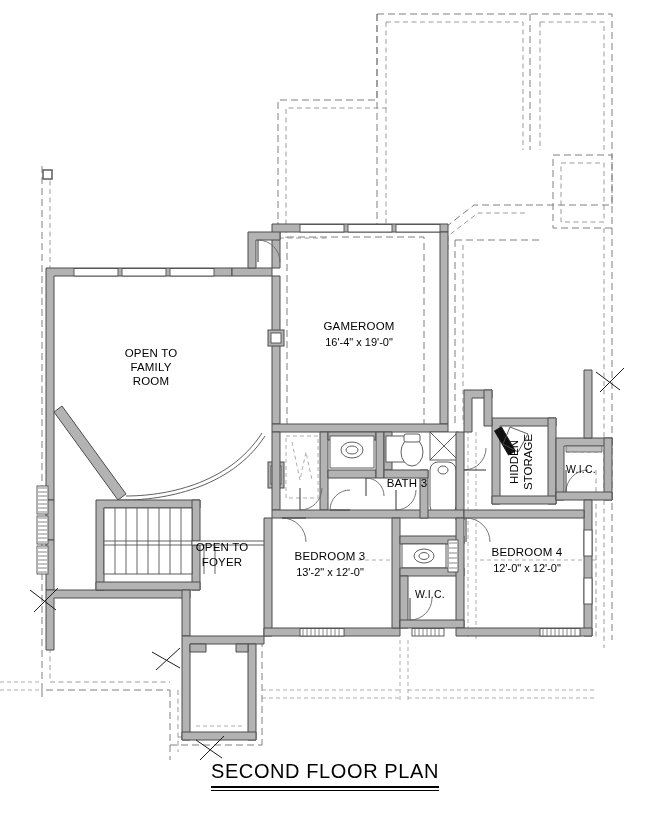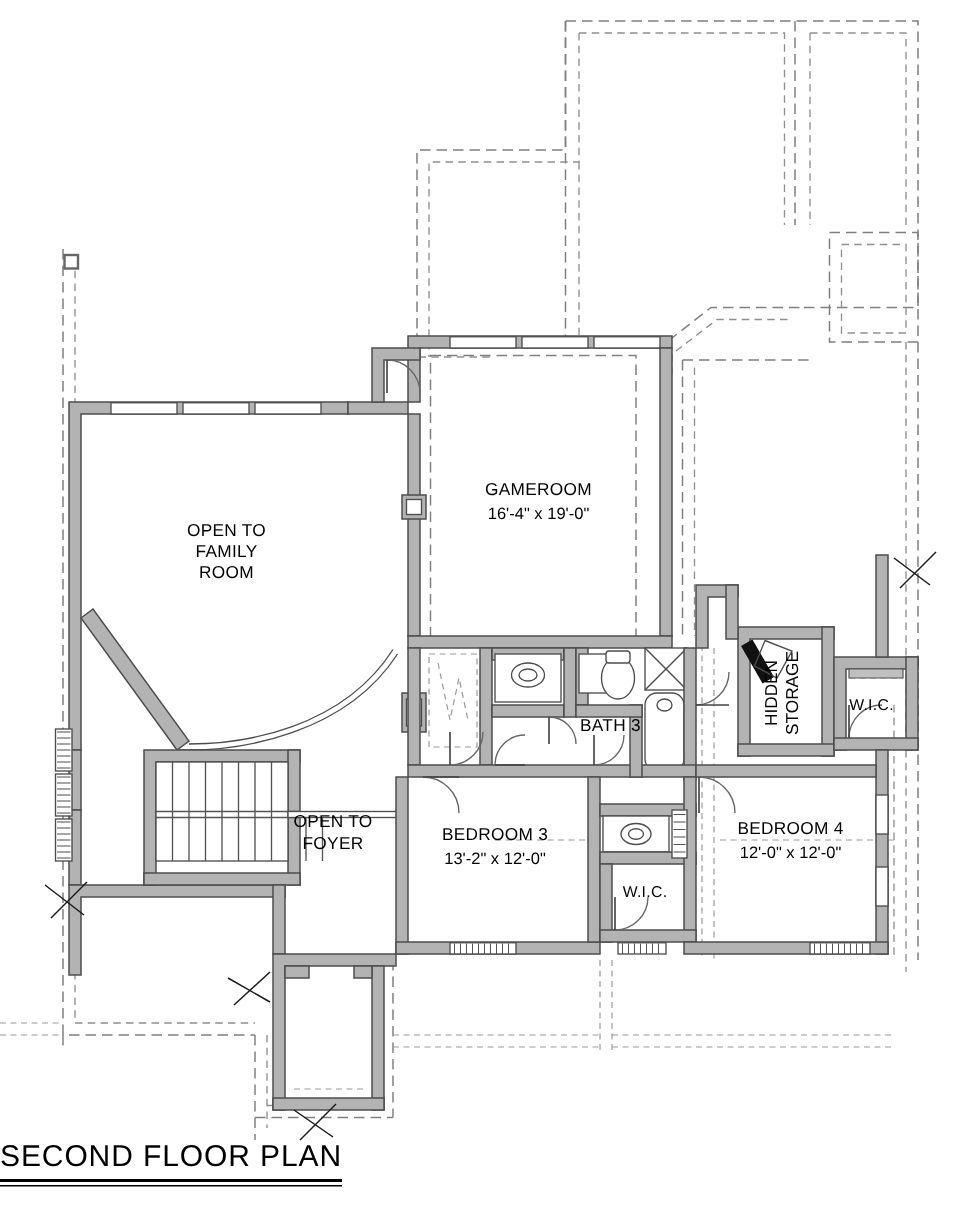--- a/index.html
+++ b/index.html
@@ -123,21 +123,21 @@
     font-family: "Liberation Sans", sans-serif;
     font-size: 11.5px;
     fill: #000000;
     text-anchor: middle;
   }
   #title-block {
     position: absolute;
     left: 0;
     top: 760px;
     width: 650px;
-    text-align: left;
+    text-align: center;
   }
   #plan-title {
     display: inline-block;
     font-family: "Liberation Sans", sans-serif;
     font-size: 20px;
     font-weight: normal;
     letter-spacing: 0.6px;
     color: #000000;
     padding-bottom: 3px;
     border-bottom: 2px solid #000000;

